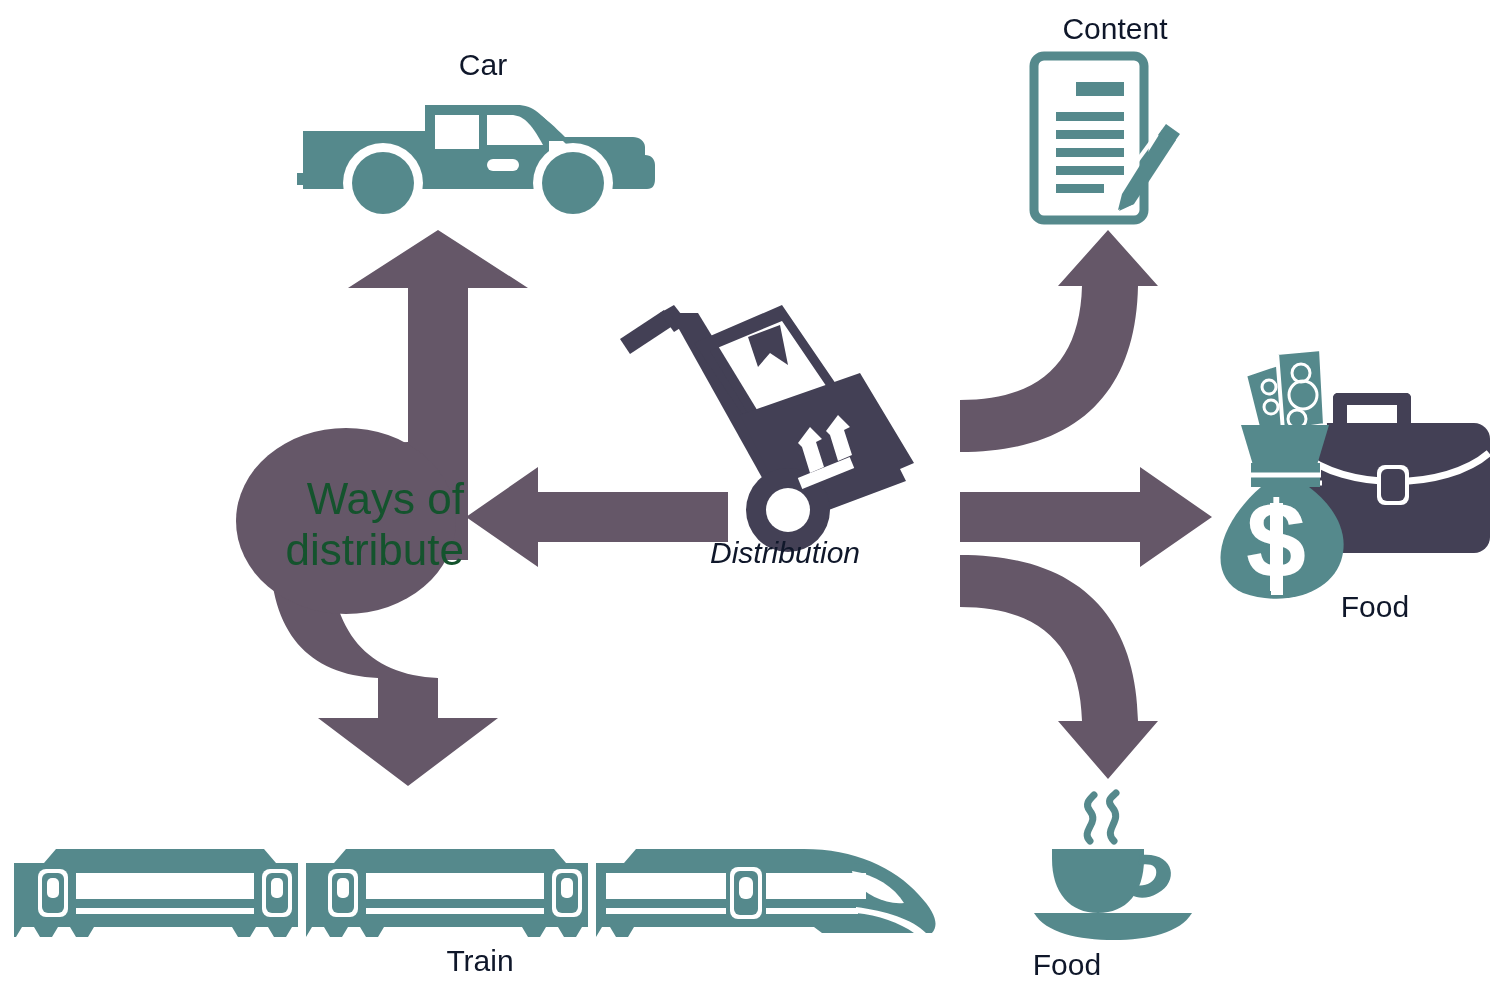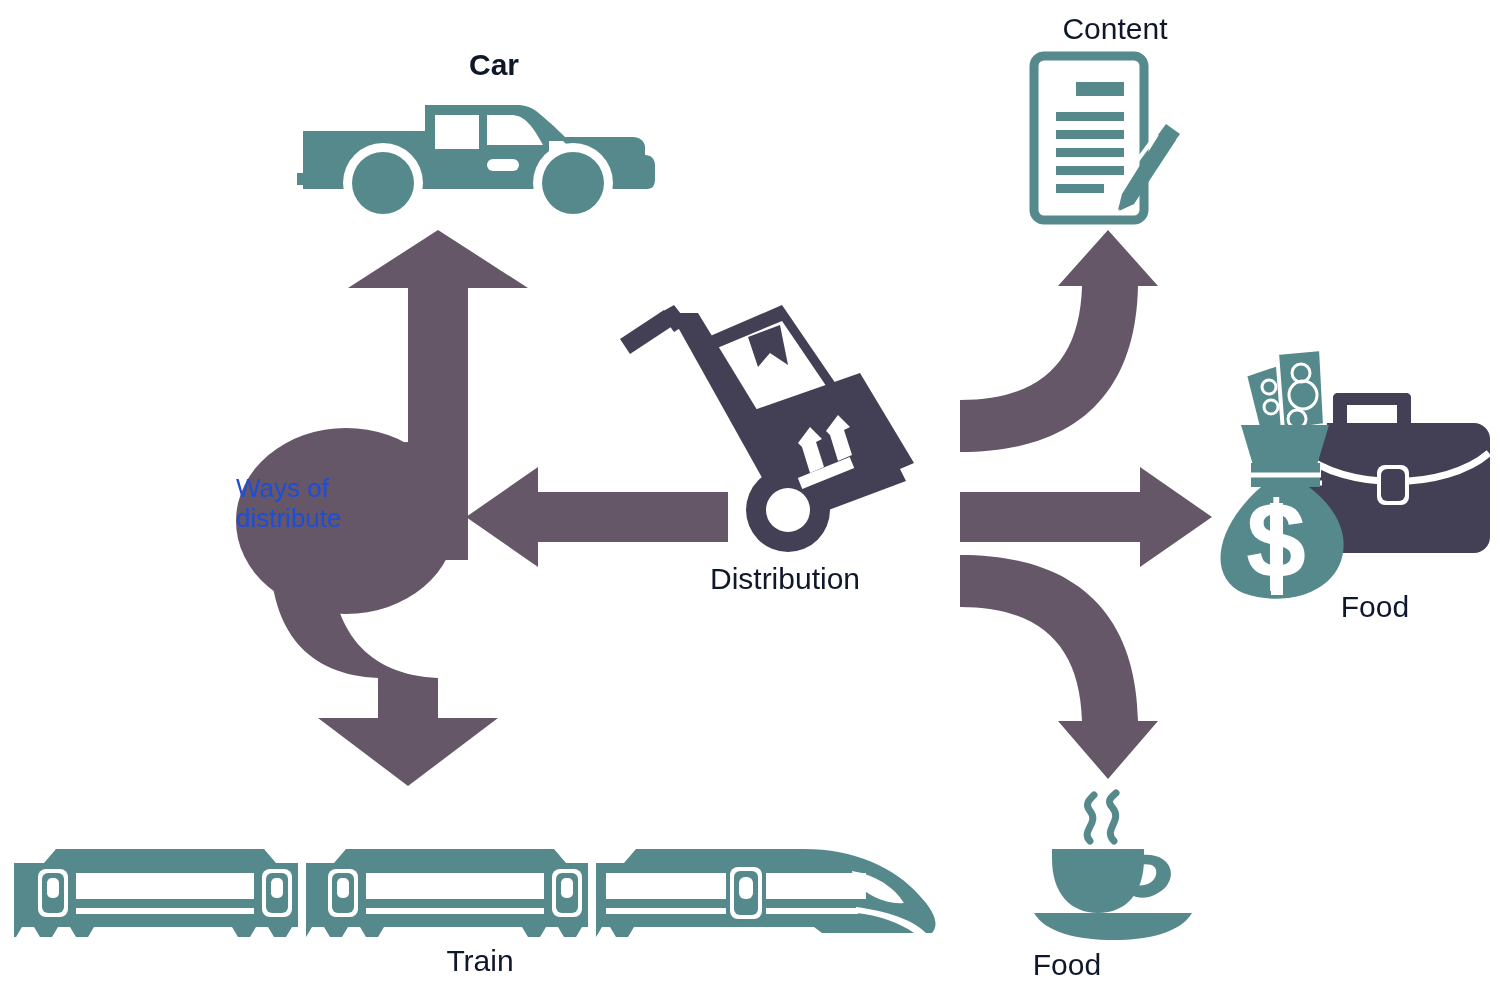--- a/index.html
+++ b/index.html
@@ -24,24 +24,24 @@
     position: absolute;
     color: #0f172a;
     font-size: 30px;
     font-family: "Liberation Sans", sans-serif;
     text-align: center;
     white-space: nowrap;
     line-height: 1.1;
   }
   .hub-text {
     position: absolute;
-    color: #1d4ed8;
-    font-size: 26px;
+    color: #14532d;
+    font-size: 44px;
     line-height: 1.15;
-    text-align: left;
+    text-align: right;
     font-family: "Liberation Sans", sans-serif;
     white-space: pre-line;
   }
   svg { display: block; overflow: visible; }
 </style>
 </head>
 <body>
 
 <div id="stage">
 
@@ -143,21 +143,21 @@
 
       <rect x="192" y="74" width="32" height="12" rx="6" fill="#ffffff"></rect>
 
       <circle cx="88" cy="98" r="40" fill="#ffffff"></circle>
       <circle cx="278" cy="98" r="40" fill="#ffffff"></circle>
 
       <circle cx="88" cy="98" r="31" fill="#55898c"></circle>
       <circle cx="278" cy="98" r="31" fill="#55898c"></circle>
     </svg>
   </div>
-  <div class="label" style="left:414px; top:48px; width:160px;font-weight:bold;">Car</div>
+  <div class="label" style="left:403px; top:48px; width:160px;">Car</div>
 
   <div class="node" style="left:14px; top:845px;">
     <svg width="925" height="110" viewBox="0 0 925 110" aria-hidden="true">
       <g fill="#55898c">
 
         <path d="M 0 18 L 30 18 L 42 4 L 250 4 L 262 18 L 284 18 L 284 82
                  L 278 82 L 272 92 L 260 92 L 254 82 L 242 82 L 236 92 L 224 92 L 218 82
                  L 80 82 L 74 92 L 62 92 L 56 82 L 44 82 L 38 92 L 26 92 L 20 82
                  L 8 82 L 2 92 L 0 92 Z"></path>
 
@@ -251,21 +251,21 @@
       </g>
 
       <g fill="#ffffff">
         <path d="M 186 148 L 198 132 L 210 144 L 204 147 L 212 172 L 198 178 L 190 152 Z"></path>
         <path d="M 214 136 L 226 120 L 238 132 L 232 135 L 240 160 L 226 166 L 218 140 Z"></path>
         <rect x="186" y="172" width="56" height="12" transform="rotate(-22 214 178)"></rect>
       </g>
       <circle cx="176" cy="215" r="22" fill="#ffffff"></circle>
     </svg>
   </div>
-  <div class="label" style="left:665px; top:562px; width:240px;">Distribution</div>
+  <div class="label" style="left:665px; top:536px; width:240px;font-style:italic;">Distribution</div>
 
   <div class="node" style="left:1030px; top:52px;">
     <svg width="160" height="175" viewBox="0 0 160 175" aria-hidden="true">
 
       <rect x="4" y="4" width="110" height="164" rx="10" ry="10" fill="none" stroke="#55898c" stroke-width="9"></rect>
       <g fill="#55898c">
         <rect x="46" y="30" width="48" height="14"></rect>
         <rect x="26" y="60" width="68" height="9"></rect>
         <rect x="26" y="78" width="68" height="9"></rect>
         <rect x="26" y="96" width="68" height="9"></rect>

